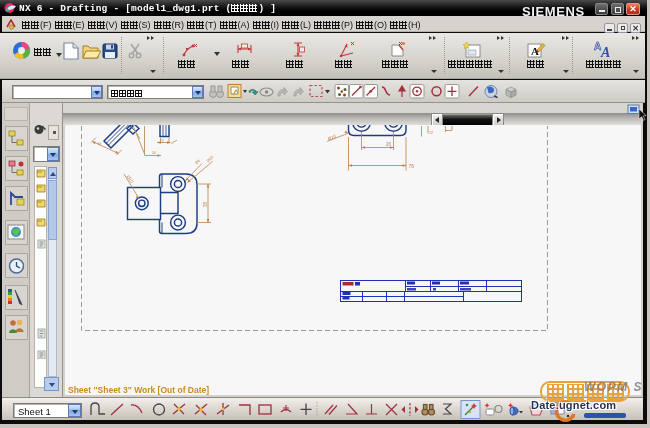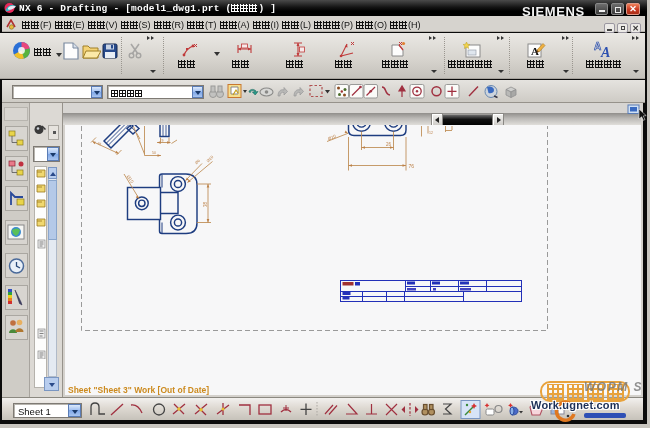--- a/index.html
+++ b/index.html
@@ -574,17 +574,17 @@
   </g>
   <circle cx="568" cy="416" r="1.3" fill="#333"></circle>
 </svg>
 
 <div class="abs" style="left:540px;top:381px;width:90px;height:21px;border:2px solid #e8a23c;border-radius:10px;background:rgba(255,255,255,0.15);"></div>
 <div class="abs zrow" style="left:547px;top:384px;"><span style="display:inline-block;width:17px;height:16px;margin-right:3px;background:repeating-linear-gradient(90deg,#e8a23c 0 2px,transparent 2px 5px),repeating-linear-gradient(0deg,#e8a23c 0 2px,transparent 2px 5px);"></span><span style="display:inline-block;width:17px;height:16px;margin-right:3px;background:repeating-linear-gradient(90deg,#e8a23c 0 2px,transparent 2px 5px),repeating-linear-gradient(0deg,#e8a23c 0 2px,transparent 2px 5px);"></span><span style="display:inline-block;width:17px;height:16px;margin-right:3px;background:repeating-linear-gradient(90deg,#e8a23c 0 2px,transparent 2px 5px),repeating-linear-gradient(0deg,#e8a23c 0 2px,transparent 2px 5px);"></span><span style="display:inline-block;width:17px;height:16px;margin-right:3px;background:repeating-linear-gradient(90deg,#e8a23c 0 2px,transparent 2px 5px),repeating-linear-gradient(0deg,#e8a23c 0 2px,transparent 2px 5px);"></span></div>
 <div class="abs" style="left:584px;top:380px;font-size:12px;font-style:italic;font-weight:bold;color:#777;letter-spacing:1.5px;opacity:0.8;">WOPM S</div>
 <svg class="abs" style="left:552px;top:399px;" width="26" height="24" viewBox="0 0 26 24">
   <path d="M20 6 A 9 9 0 1 0 22 15" fill="none" stroke="#e07820" stroke-width="3.5"></path>
 </svg>
-<div class="abs" style="left:531px;top:399px;font-size:11px;font-weight:bold;color:#1d3057;letter-spacing:0.2px;text-shadow:1px 1px 0 #fff,-1px -1px 0 #fff,1px -1px 0 #fff,-1px 1px 0 #fff;">Work.ugnet.com</div>
+<div class="abs" style="left:531px;top:399px;font-size:11px;font-weight:bold;color:#1d3057;letter-spacing:0.2px;text-shadow:1px 1px 0 #fff,-1px -1px 0 #fff,1px -1px 0 #fff,-1px 1px 0 #fff;">Date.ugnet.com</div>
 <div class="abs" style="left:584px;top:413px;width:42px;height:5px;background:#2e4fb5;border-radius:2px;"></div>
 
 <div class="abs" style="left:0;top:424px;width:650px;height:4px;background:#c8c5bf;"></div>
 <div class="abs" style="left:647px;top:0;width:3px;height:428px;background:#c8c5bf;"></div>
 
 </body></html>

